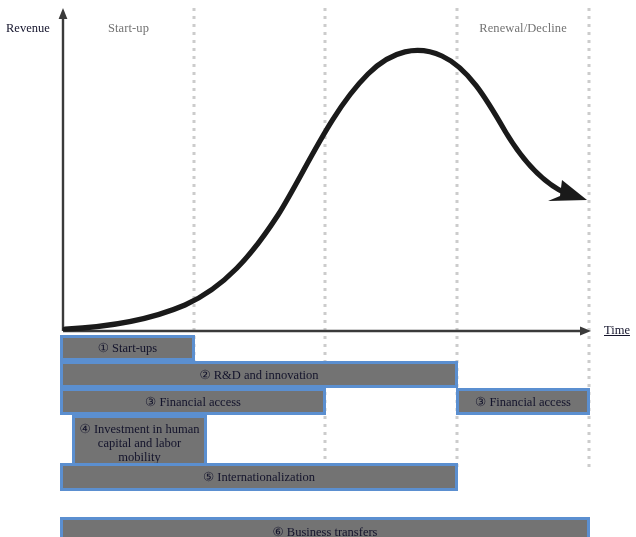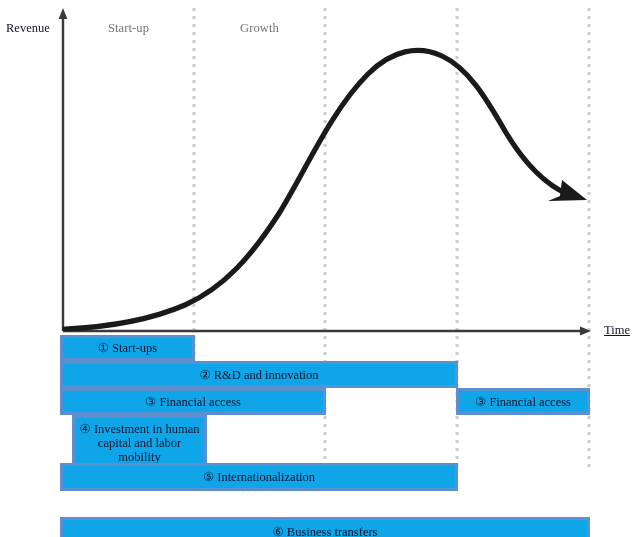--- a/index.html
+++ b/index.html
@@ -39,21 +39,21 @@
     position: absolute;
     left: 0;
     top: 0;
   }
 
   
   .mbox {
     position: absolute;
     box-sizing: border-box;
     border: 3px solid #5b8fd0;
-    background: #0ea5e9;
+    background: #737373;
     display: flex;
     align-items: center;
     justify-content: center;
     text-align: center;
     font-size: 12.5px;
     line-height: 1.12;
     color: #13132b;
     padding: 0 4px;
   }
   .mbox span { display: block; }
@@ -91,21 +91,21 @@
                C 468 68, 486 98, 505 131
                C 524 163, 545 184, 567 194" fill="none" stroke="#1a1a1a" stroke-width="5.2" stroke-linecap="round" stroke-linejoin="round"></path>
       <polygon points="587,200 562,180 560,196 548,201" fill="#1a1a1a"></polygon>
     </g>
   </svg>
 
   <div class="axis-label" style="left:6px; top:21px;">Revenue</div>
   <div class="axis-label" style="left:604px; top:323px;text-decoration:underline;">Time</div>
 
   <div class="stage-label" style="left:63px; top:21px; width:131px;">Start-up</div>
-  <div class="stage-label" style="left:194px; top:21px; width:131px;">Growth</div>
+  <div class="stage-label" style="left:457px; top:21px; width:132px;">Renewal/Decline</div>
 
   <div class="mbox" style="left:60px; top:335px; width:135px; height:26px;">
     <span>①  Start-ups</span>
   </div>
 
   <div class="mbox" style="left:60px; top:361px; width:398px; height:27px;align-items:center;">
     <span>② R&amp;D and innovation</span>
   </div>
 
   <div class="mbox" style="left:60px; top:388px; width:266px; height:27px;">

